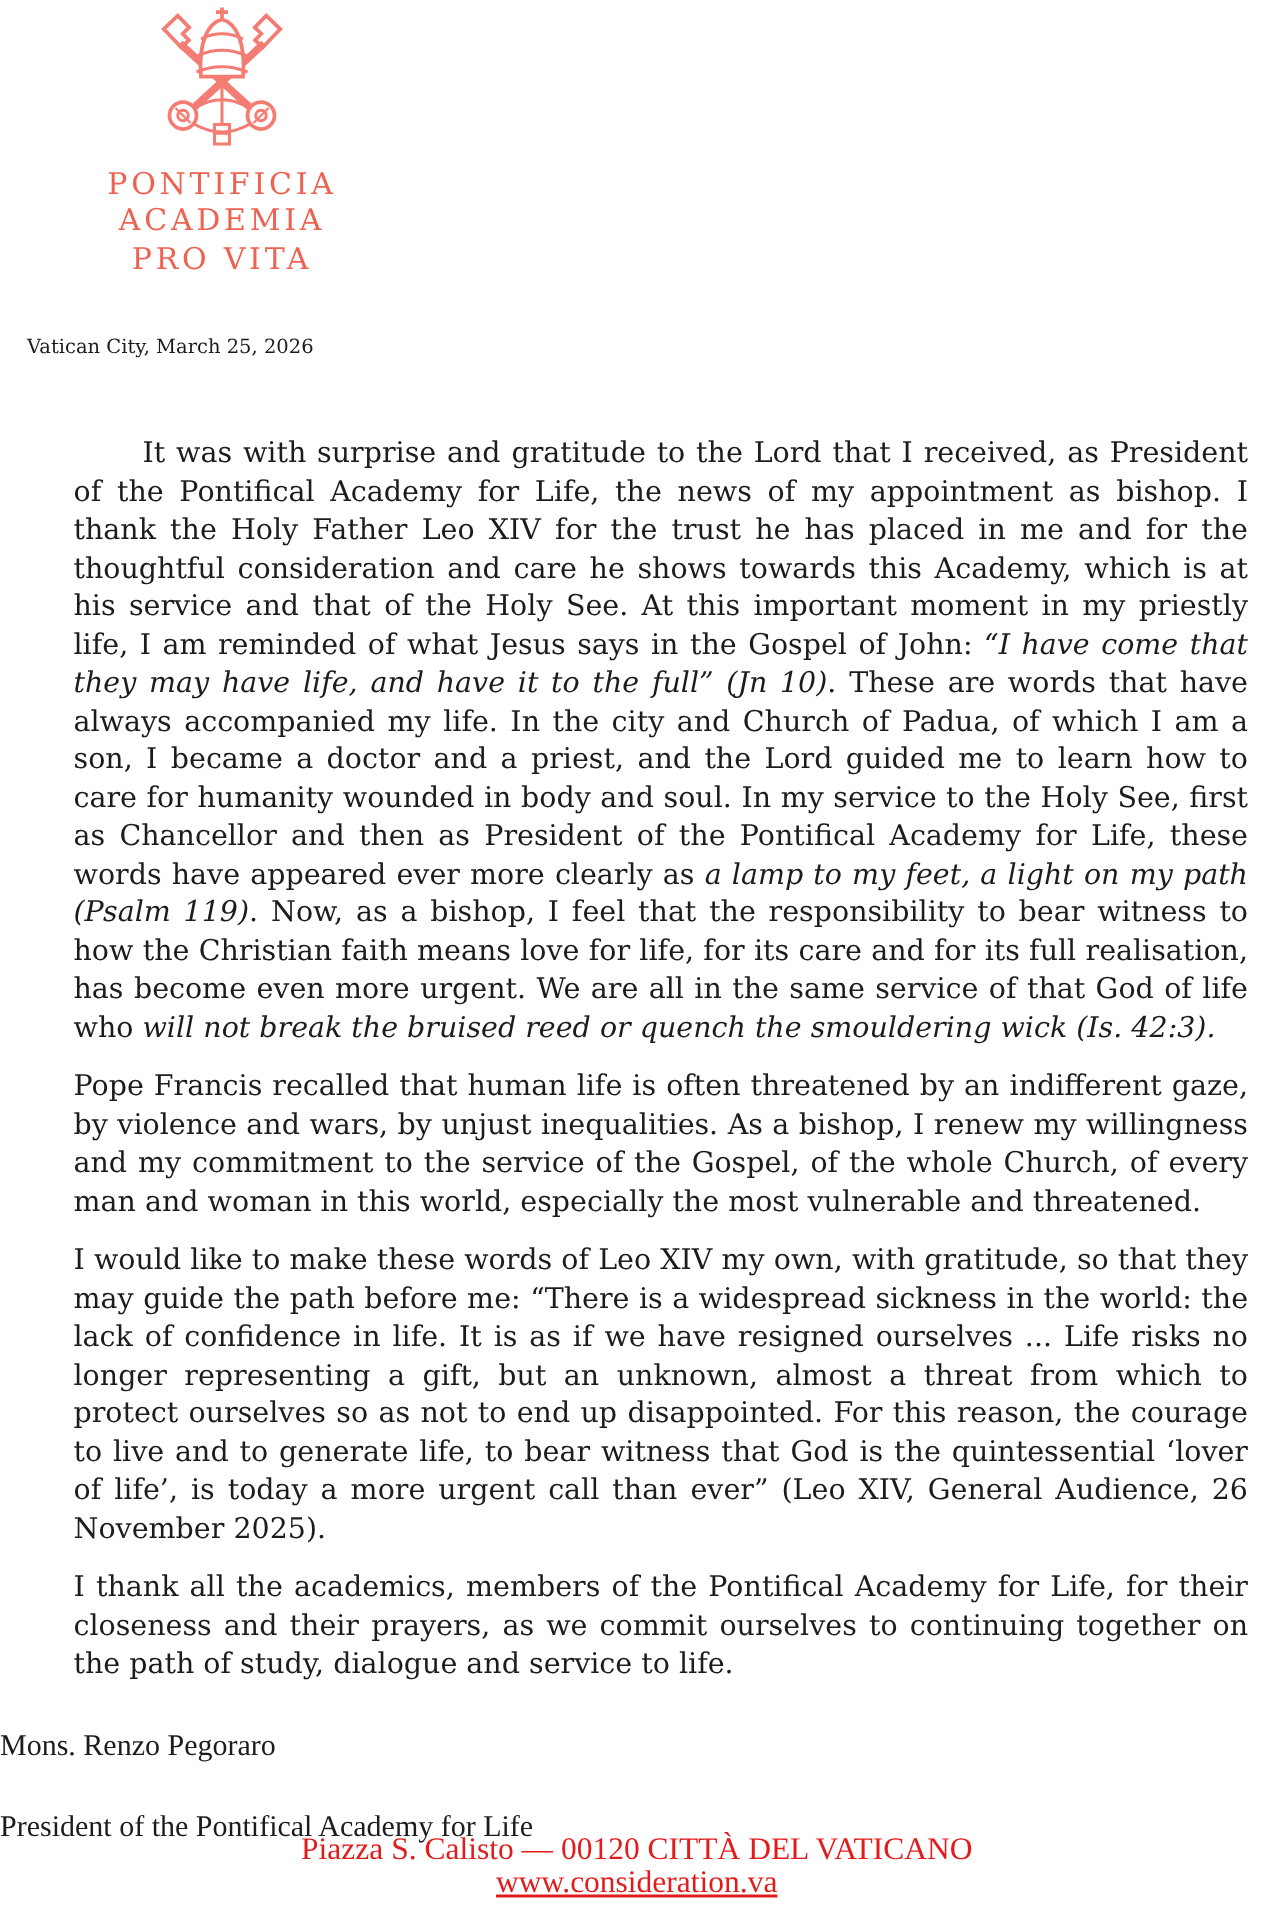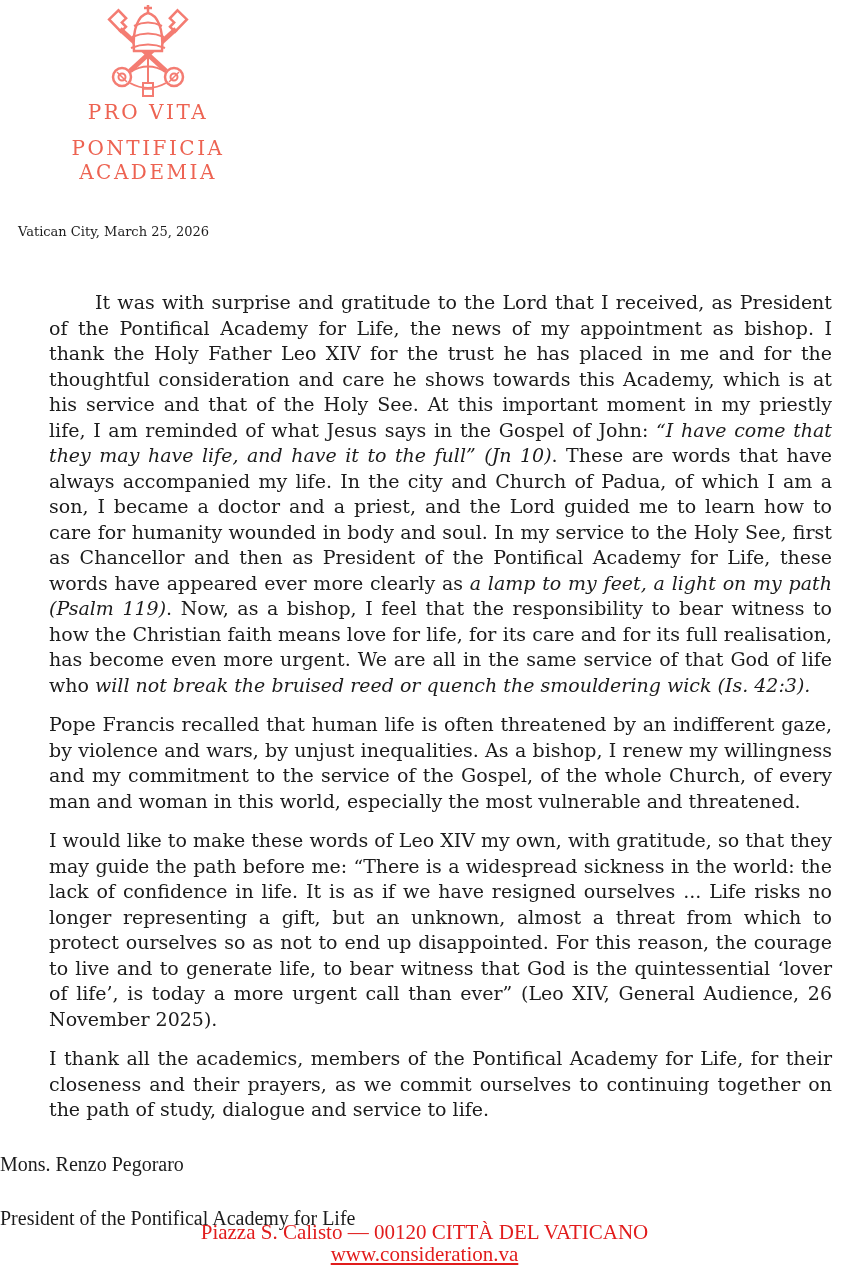--- a/index.html
+++ b/index.html
@@ -105,22 +105,22 @@
         <path d="M39,33 Q55,26 71,33" fill="none" stroke-width="2"></path>
         <path d="M38,44 Q55,37 72,44" fill="none" stroke-width="2"></path>
       </g>
 
       <g stroke="#f47c72" fill="none">
         <line x1="55" y1="52" x2="55" y2="79" stroke-width="2"></line>
         <rect x="50" y="79" width="10" height="13" stroke-width="2"></rect>
         <line x1="50" y1="85" x2="60" y2="85" stroke-width="1.5"></line>
       </g>
     </svg>
+    <div class="org-name">PONTIFICIA ACADEMIA</div>
     <div class="org-name" style="margin-top:2px">PRO VITA</div>
-    <div class="org-name">PONTIFICIA ACADEMIA</div>
   </div>
 
   <div class="date-line">Vatican City, March 25, 2026</div>
 
   <div class="letter-body">
       <p class="indent"><span>It was with surprise and gratitude to the Lord that I received, as President of the Pontifical Academy for Life, the news of my appointment as bishop. I thank the Holy Father Leo XIV for the trust he has placed in me and for the thoughtful consideration and care he shows towards this Academy, which is at his service and that of the Holy See. At this important moment in my priestly life, I am reminded of what Jesus says in the Gospel of John: </span><span class="it">“I have come that they may have life, and have it to the full” (Jn 10)</span><span>. These are words that have always accompanied my life. In the city and Church of Padua, of which I am a son, I became a doctor and a priest, and the Lord guided me to learn how to care for humanity wounded in body and soul. In my service to the Holy See, first as Chancellor and then as President of the Pontifical Academy for Life, these words have appeared ever more clearly as </span><span class="it">a lamp to my feet, a light on my path (Psalm 119)</span><span>. Now, as a bishop, I feel that the responsibility to bear witness to how the Christian faith means love for life, for its care and for its full realisation, has become even more urgent. We are all in the same service of that God of life who </span><span class="it">will not break the bruised reed or quench the smouldering wick (Is. 42:3).</span></p>
       <p><span>Pope Francis recalled that human life is often threatened by an indifferent gaze, by violence and wars, by unjust inequalities. As a bishop, I renew my willingness and my commitment to the service of the Gospel, of the whole Church, of every man and woman in this world, especially the most vulnerable and threatened.</span></p>
       <p><span>I would like to make these words of Leo XIV my own, with gratitude, so that they may guide the path before me: “There is a widespread sickness in the world: the lack of confidence in life. It is as if we have resigned ourselves ... Life risks no longer representing a gift, but an unknown, almost a threat from which to protect ourselves so as not to end up disappointed. For this reason, the courage to live and to generate life, to bear witness that God is the quintessential ‘lover of life’, is today a more urgent call than ever” (Leo XIV, General Audience, 26 November 2025).</span></p>
       <p><span>I thank all the academics, members of the Pontifical Academy for Life, for their closeness and their prayers, as we commit ourselves to continuing together on the path of study, dialogue and service to life.</span></p>
     </div>

